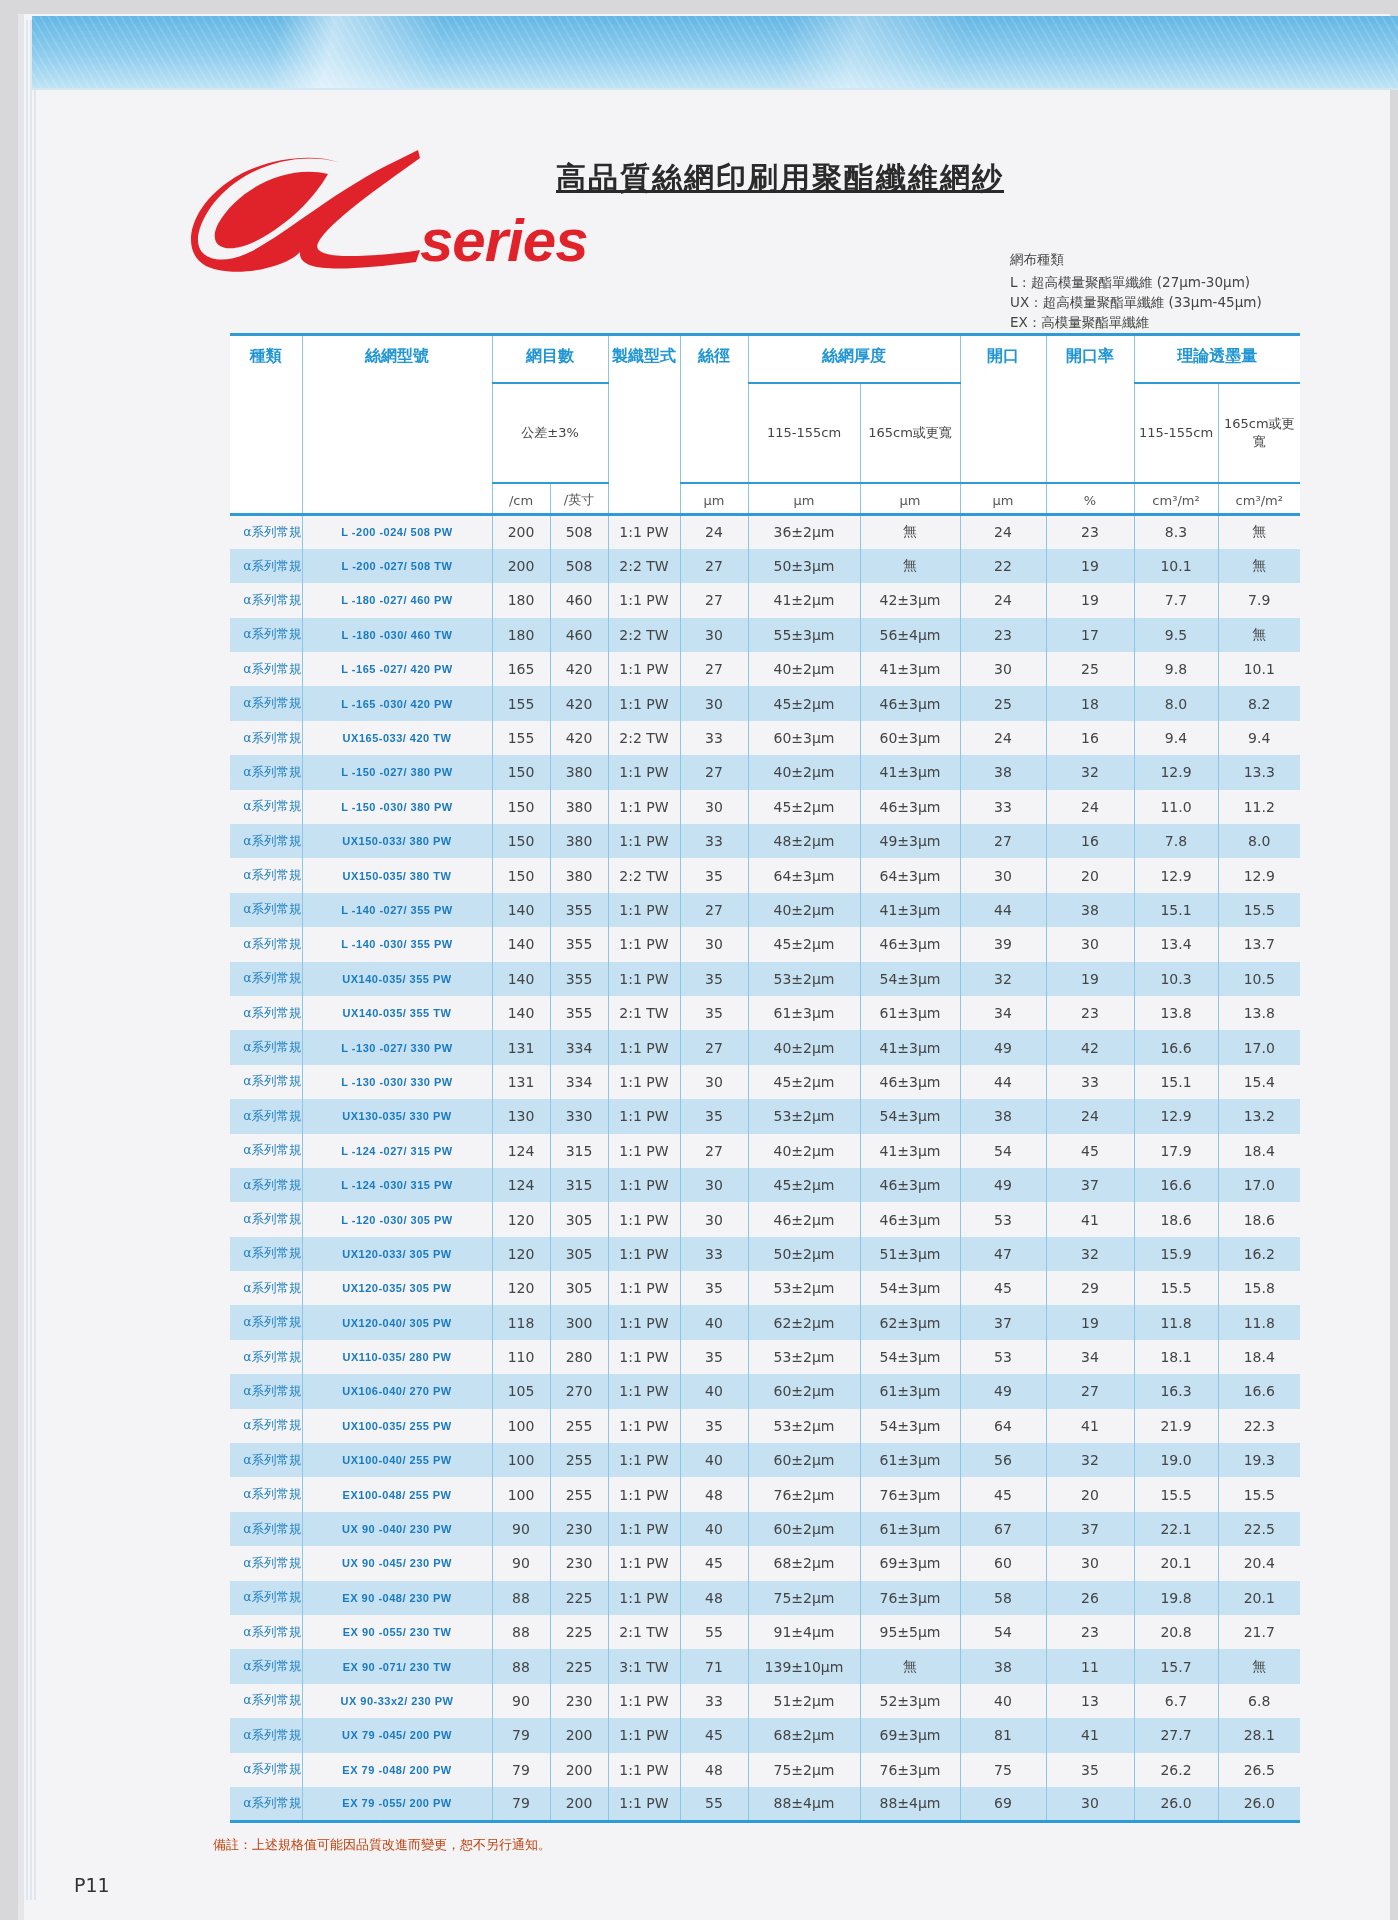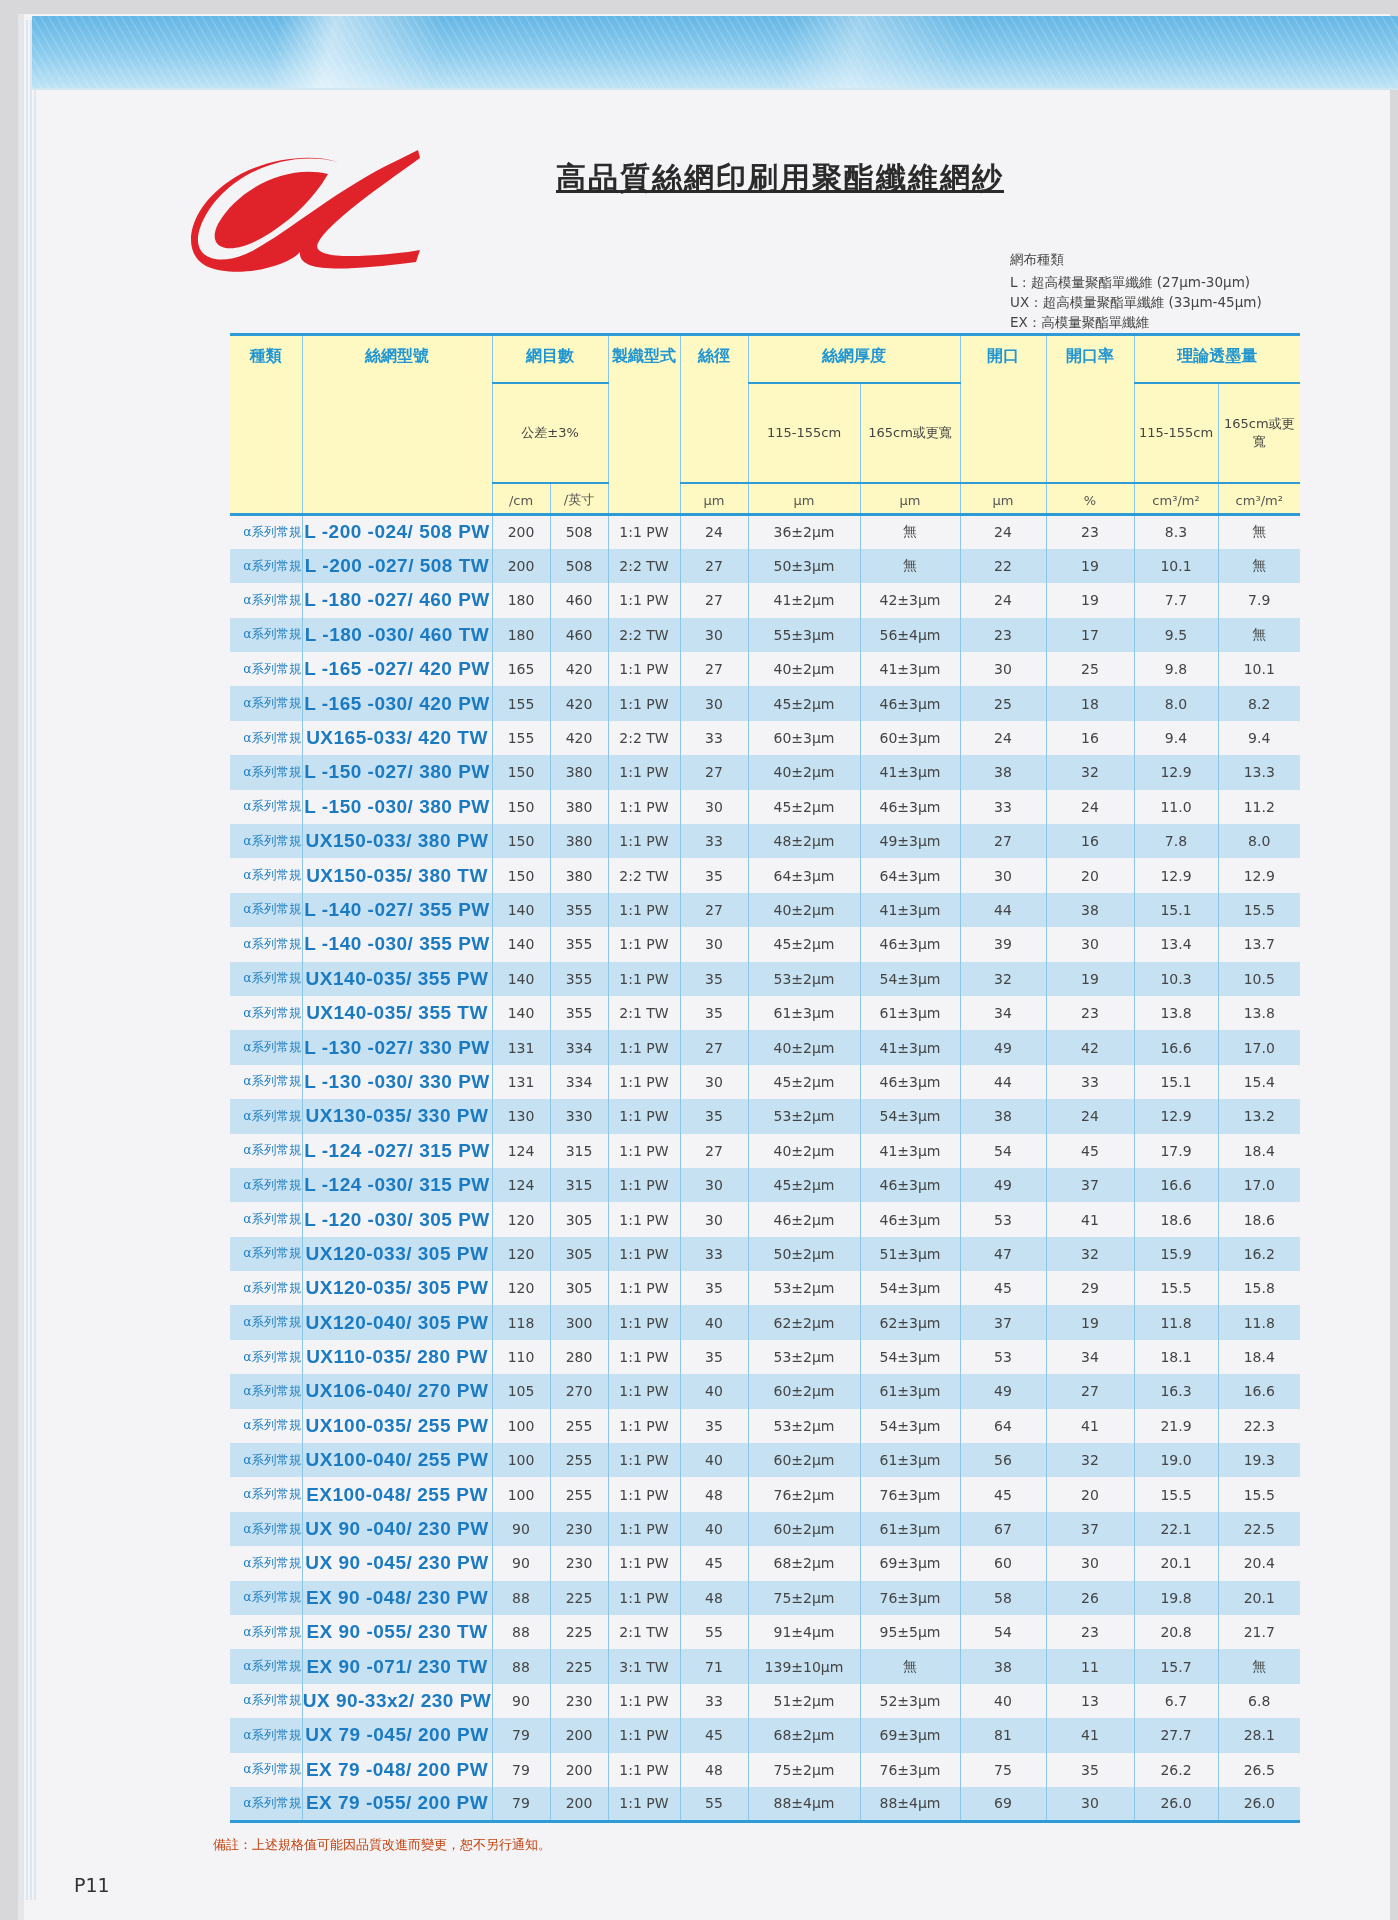--- a/index.html
+++ b/index.html
@@ -45,55 +45,56 @@
   .legend { position: absolute; left: 1010px; top: 249px; font-size: 13.5px; color: #444; line-height: 20px; }
   .legend .legend-title { margin-bottom: 3px; }
 
   
   .spec-table {
     position: absolute; left: 230px; top: 333px; width: 1070px;
     border-collapse: collapse; table-layout: fixed;
     border-top: 3px solid #2e9bd6; border-bottom: 3px solid #2e9bd6;
   }
   .spec-table th {
-    background: #fef9c3; color: #1f95d3; font-weight: bold; font-size: 16px;
+    background: #ffffff; color: #1f95d3; font-weight: bold; font-size: 16px;
     border-left: 1px solid #8cc6e6; border-right: 1px solid #8cc6e6;
     vertical-align: top; padding-top: 10px;
   }
   .spec-table th.sub { color: #444; font-weight: normal; font-size: 13px; vertical-align: middle; padding-top: 0; }
   .spec-table th.unit { color: #555; font-weight: normal; font-size: 13px; vertical-align: middle; padding-top: 4px; height: 32px; }
   .spec-table thead tr.r2 th { border-top: 2px solid #2e9bd6; }
   .spec-table thead tr.r3 th.unit { border-top: 2px solid #2e9bd6; }
   .spec-table thead { border-bottom: 3px solid #2e9bd6; }
   .spec-table td {
     height: 34.4px; font-size: 14px; color: #444; text-align: center;
     border-left: 1px solid #8cc6e6; border-right: 1px solid #8cc6e6;
     white-space: nowrap;
   }
   .spec-table tbody tr:nth-child(odd) td { background: #f4f3f5; }
   .spec-table tbody tr:nth-child(even) td { background: #c6e1f2; }
   .spec-table td.kind { font-size: 12.5px; color: #1e7fc0; border-left: none; text-align: right; }
-  .spec-table td.model { font-family: "Liberation Sans", sans-serif; font-weight: bold; font-size: 19px; color: #1a7ac2; letter-spacing: .5px; }
+  .spec-table td.model { font-family: "Liberation Sans", sans-serif; font-weight: bold; font-size: 11px; color: #1a7ac2; letter-spacing: .5px; }
   .spec-table th:first-child { border-left: none; }
   .spec-table td:last-child, .spec-table th:last-child { border-right: none; }
 
   .note { position: absolute; left: 213px; top: 1836px; font-size: 13px; color: #c2410c; text-align: center; }
   .page-number { position: absolute; left: 74px; top: 1874px; font-size: 19px; color: #333; }
 </style>
 </head>
 <body>
 
 <div class="page"></div>
 <div class="page-edges"></div>
 <div class="banner"></div>
 
 <div class="logo">
   <svg width="300" height="130" viewBox="0 0 300 130">
     <path d="M150 14 C 95 0, 30 30, 12 80 C 2 110, 30 120, 62 104 C 95 88, 150 40, 210 12 L 230 2 L 232 10 C 190 40, 140 75, 130 95 C 124 108, 150 112, 220 104 L 232 102 L 228 114 C 150 124, 110 124, 112 104 C 100 118, 50 132, 18 118 C -8 104, 0 62, 40 34 C 70 12, 120 4, 150 14 Z M 140 26 C 100 16, 50 40, 30 76 C 18 100, 40 108, 70 92 C 100 76, 125 52, 140 26 Z" fill="#e0232a"></path>
   </svg>
+  <span class="logo-series">series</span>
 </div>
 
 <div class="title">高品質絲網印刷用聚酯纖維網紗</div>
 
 <div class="legend">
   <div class="legend-title">網布種類</div>
   <div>L：超高模量聚酯單纖維 (27μm-30μm)</div>
   <div>UX：超高模量聚酯單纖維 (33μm-45μm)</div>
   <div>EX：高模量聚酯單纖維</div>
 </div>

